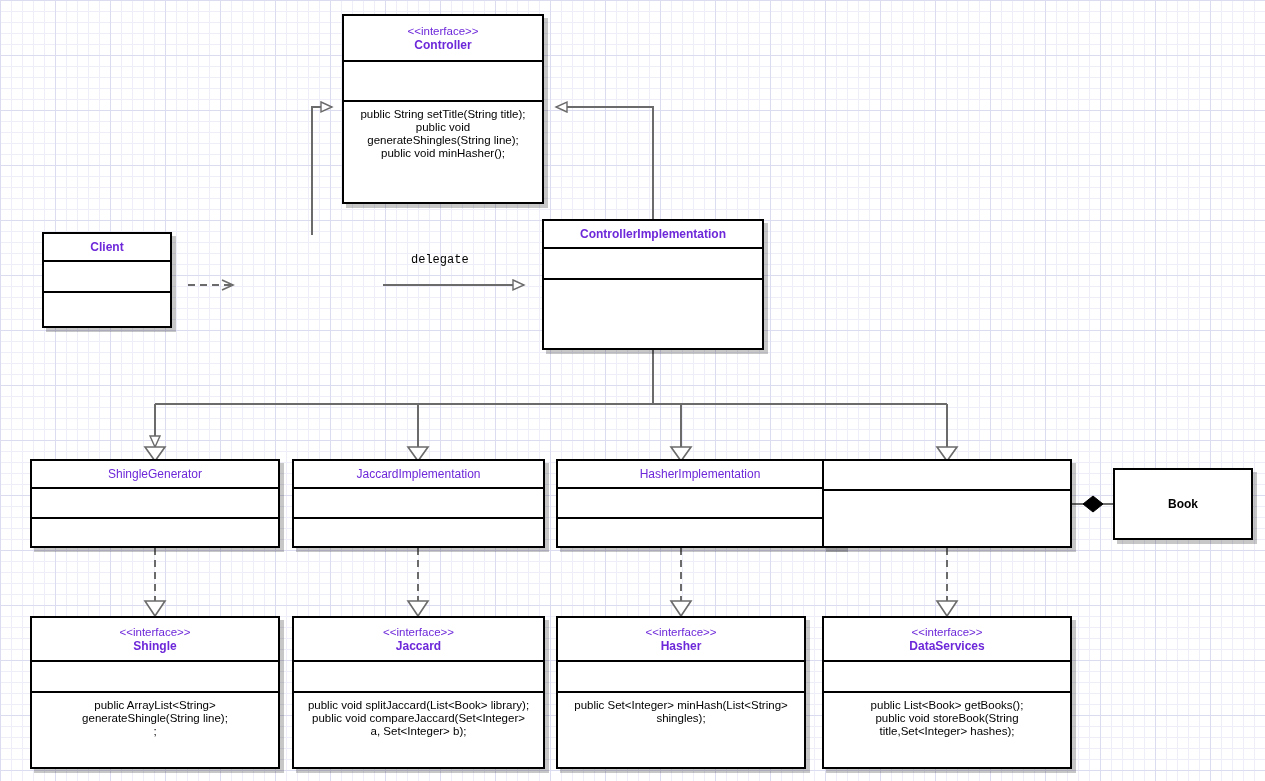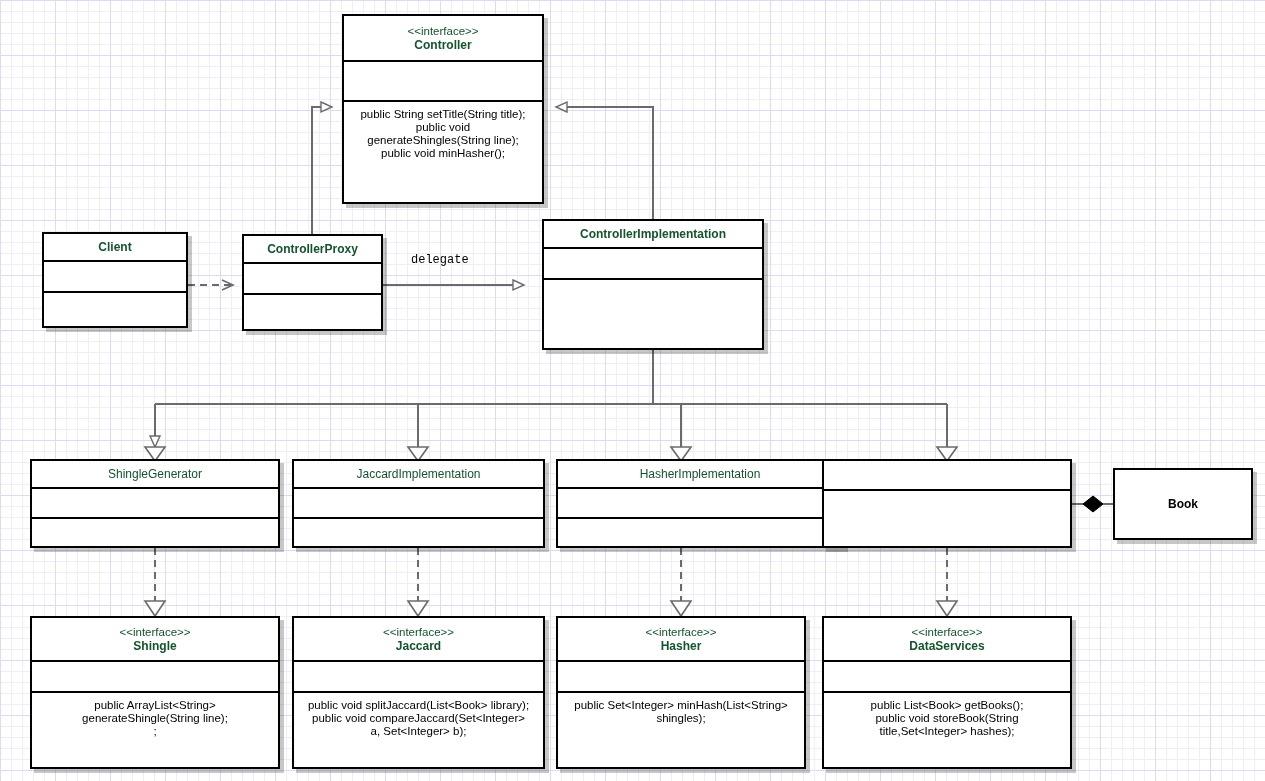--- a/index.html
+++ b/index.html
@@ -30,21 +30,21 @@
     background: #ffffff;
     border: 2px solid #000000;
     box-shadow: 4px 4px 0 rgba(0,0,0,0.22);
     display: flex;
     flex-direction: column;
   }
   .uml-head {
     box-sizing: border-box;
     border-bottom: 2px solid #000000;
     text-align: center;
-    color: #14532d;
+    color: #6d28d9;
     display: flex;
     flex-direction: column;
     align-items: center;
     justify-content: center;
     padding: 3px 2px;
   }
   .uml-attrs {
     box-sizing: border-box;
     border-bottom: 2px solid #000000;
   }
@@ -187,35 +187,28 @@
       <div class="stereotype">&lt;&lt;interface&gt;&gt;</div>
       <div class="cls-name bold">Controller</div>
     </div>
     <div class="uml-attrs" style="height:40px;"></div>
     <div class="uml-ops">public String setTitle(String title);
 public void
 generateShingles(String line);
 public void minHasher();</div>
   </div>
 
-  <div class="uml-box" style="left:42px; top:232px; width:146px; height:96px;">
+  <div class="uml-box" style="left:42px; top:232px; width:130px; height:96px;">
     <div class="uml-head" style="height:28px;">
       <div class="cls-name bold">Client</div>
     </div>
     <div class="uml-attrs" style="height:31px;"></div>
     <div class="uml-ops"></div>
   </div>
 
-  <div class="uml-box" style="left:242px; top:234px; width:141px; height:97px;">
-    <div class="uml-head" style="height:28px;">
-      <div class="cls-name bold">ControllerProxy</div>
-    </div>
-    <div class="uml-attrs" style="height:31px;"></div>
-    <div class="uml-ops"></div>
-  </div>
 
   <div class="uml-box" style="left:542px; top:219px; width:222px; height:131px;">
     <div class="uml-head" style="height:28px;">
       <div class="cls-name bold">ControllerImplementation</div>
     </div>
     <div class="uml-attrs" style="height:31px;"></div>
     <div class="uml-ops"></div>
   </div>
 
   <div class="uml-box" style="left:292px; top:459px; width:253px; height:89px;">

